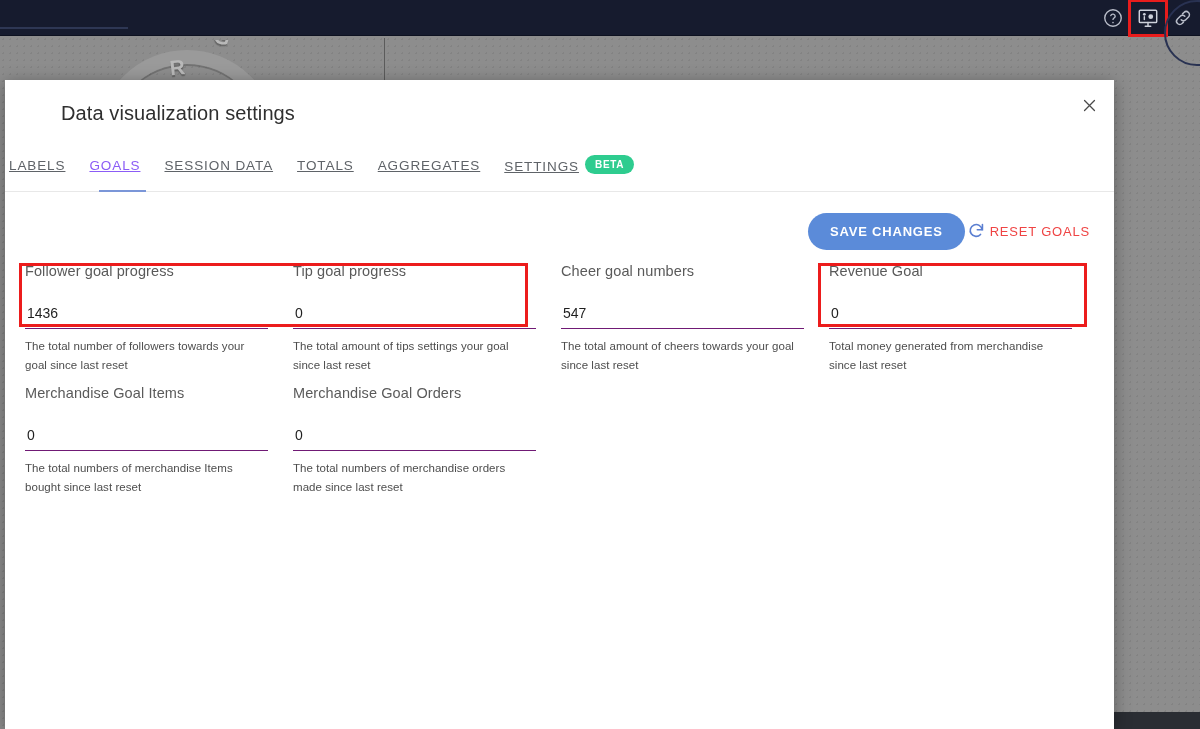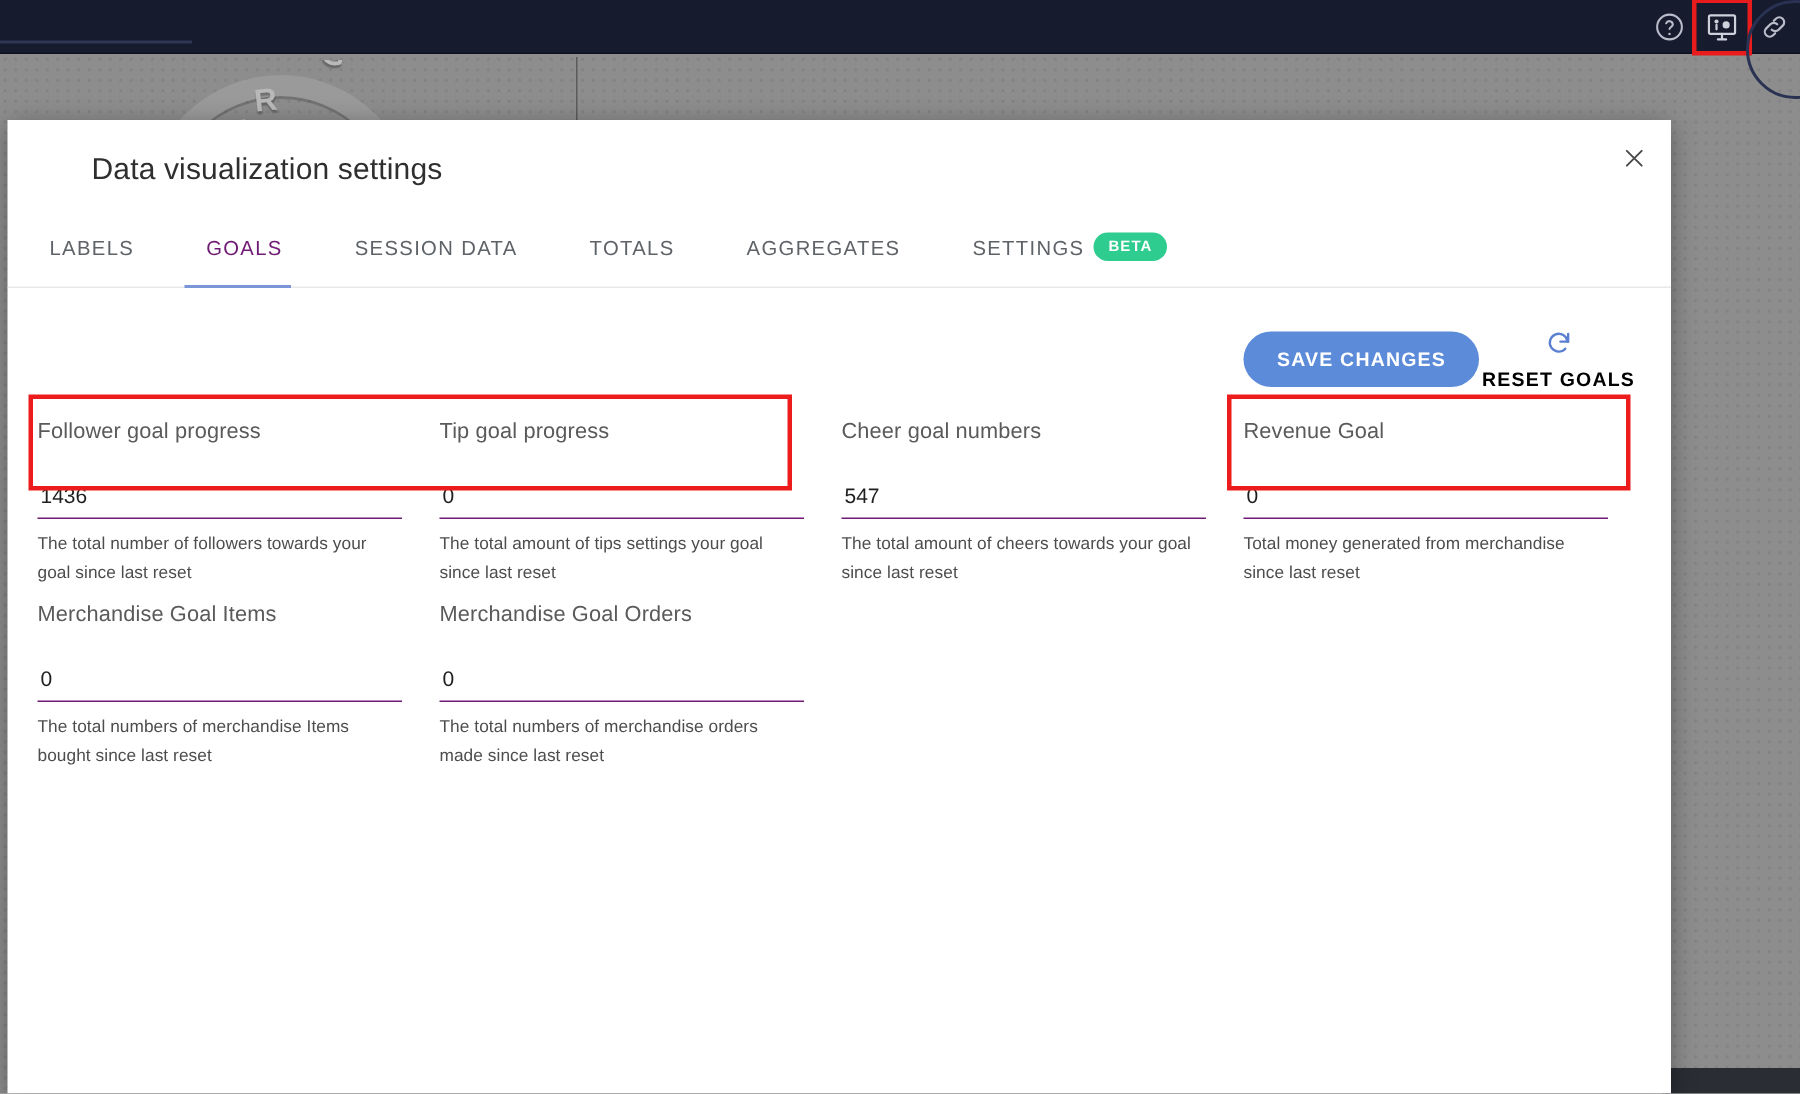--- a/index.html
+++ b/index.html
@@ -124,23 +124,24 @@
     height: 34px;
     padding: 0 0 0 0;
     margin-right: 0;
     display: flex; align-items: flex-start;
     font-size: 13.5px; letter-spacing: 0.9px;
     color: #5f6368;
     cursor: pointer;
     white-space: nowrap;
   }
   .tab-inner {
-    padding: 0 20px 12px 28px;
-  }
-  .tab.active .tab-inner { color: #701a75; }
+    padding: 0 20px 12px 4px;
+    text-decoration: underline;
+  }
+  .tab.active .tab-inner { color: #8b5cf6; }
   .tab.active::after {
     content: "";
     position: absolute;
     left: 14px; right: 14px; bottom: 0;
     height: 2px;
     background: #7b96d8;
   }
   .beta-badge {
     display: inline-block;
     background: #2ecc8f;
@@ -162,32 +163,31 @@
     color: #ffffff;
     border: none;
     border-radius: 20px;
     padding: 11px 22px;
     font-size: 13px; font-weight: bold; letter-spacing: 0.8px;
     font-family: "Liberation Sans", sans-serif;
     cursor: pointer;
   }
   .btn-reset {
     background: none; border: none;
-    color: #000000;
-    font-size: 13px; font-weight: bold; letter-spacing: 0.8px;
+    color: #ef4444;
+    font-size: 13px; font-weight: normal; letter-spacing: 0.8px;
     font-family: "Liberation Sans", sans-serif;
     display: flex; align-items: center; gap: 4px;
     cursor: pointer;
     padding: 6px 2px;
-    flex-direction: column;
   }
 
   
   .fields {
-    position: absolute; left: 0; top: 200px;
+    position: absolute; left: 0; top: 183px;
     width: 1004px;
     display: grid;
     grid-template-columns: 268px 268px 268px 268px;
     column-gap: 0px;
     row-gap: 0px;
     padding-left: 20px;
   }
   .field {
     padding: 0 25px 0 0;
     height: 122px;

